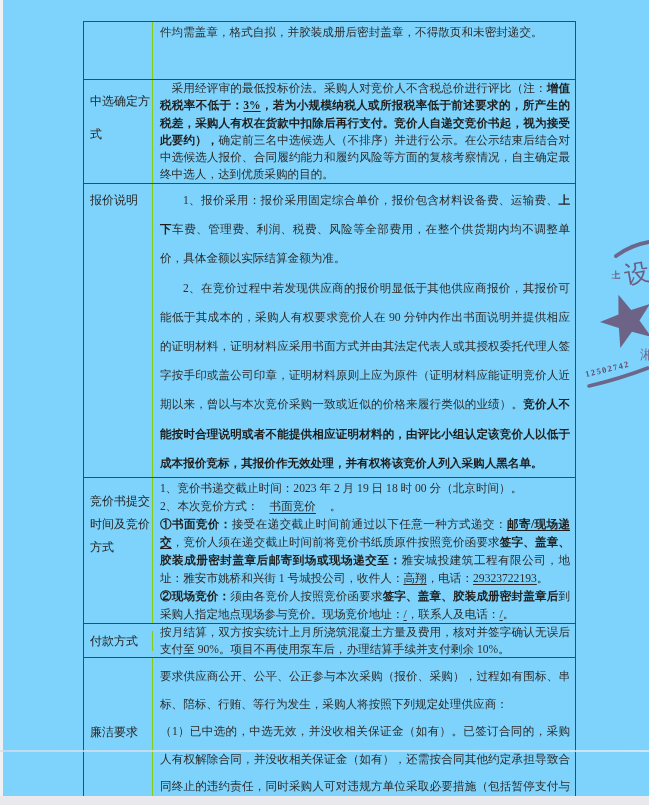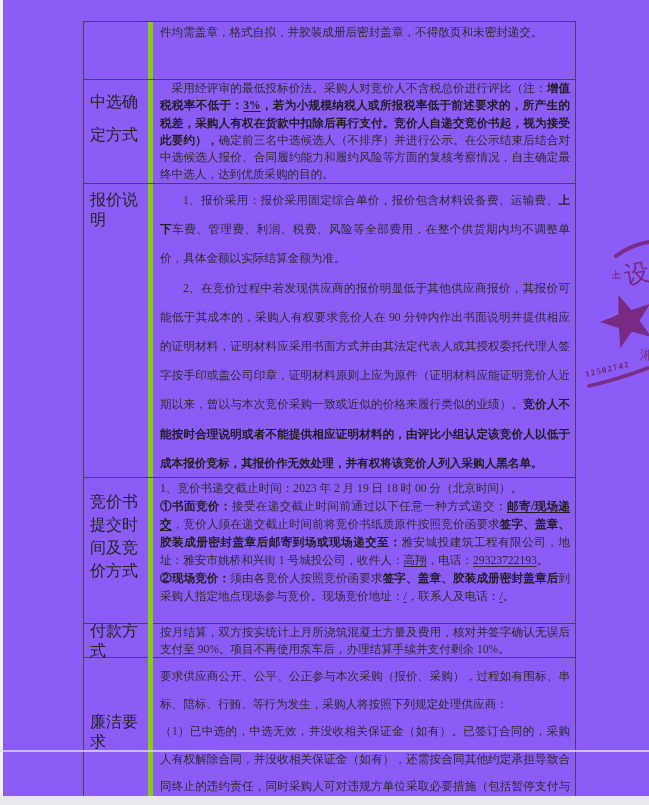--- a/index.html
+++ b/index.html
@@ -1,34 +1,34 @@
 <!DOCTYPE html>
 <html><head>
 <meta charset="utf-8">
 <style>
   html,body{margin:0;padding:0;background:#ffffff;}
   .page{
     position:relative;width:649px;height:805px;overflow:hidden;
-    background:#8b5cf6;
+    background:#7dd3fc;
     font-family:"Liberation Serif","DejaVu Serif",serif;
     color:#2d2d2d;
     text-decoration:underline;
   }
   
   .doc-table{
     position:absolute;left:83px;top:21px;width:493px;
     border:1px solid #474747;border-bottom:none;box-sizing:border-box;
     background:transparent;
   }
   .trow{display:flex;border-bottom:1px solid #474747;box-sizing:border-box;}
   .row-5{border-bottom:none;}
   .hcell{
-    flex:0 0 69px;width:69px;border-right:5px solid #84cc16;
+    flex:0 0 69px;width:69px;border-right:1px solid #84cc16;
     box-sizing:border-box;padding:0 0 0 6px;
-    font-size:16px;line-height:20px;color:#262626;
+    font-size:12px;line-height:20px;color:#262626;
   }
   .ccell{flex:1;box-sizing:border-box;padding:0 5px 0 7px;font-size:11.6px;overflow:hidden;}
   .ccell p{margin:0;text-align:justify;}
   .in1{text-indent:11.6px;}
   .in2{text-indent:23px;}
   .bd{font-weight:bold;color:#1f1f1f;}
   .ul{text-decoration:underline;text-decoration-thickness:1px;text-underline-offset:2px;}
   .blank{padding:0 11px;text-decoration:underline;text-underline-offset:3px;}
 
   
@@ -86,20 +86,21 @@
         <div class="hcell">报价说明</div>
         <div class="ccell">
           <p class="in2"><span>1、报价采用：报价采用固定综合单价，报价包含材料设备费、运输费、</span><span class="bd">上下</span><span>车费、管理费、利润、税费、风险等全部费用，在整个供货期内均不调整单价，具体金额以实际结算金额为准。</span></p>
           <p class="in2"><span>2、在竞价过程中若发现供应商的报价明显低于其他供应商报价，其报价可能低于其成本的，采购人有权要求竞价人在 90 分钟内作出书面说明并提供相应的证明材料，证明材料应采用书面方式并由其法定代表人或其授权委托代理人签字按手印或盖公司印章，证明材料原则上应为原件（证明材料应能证明竞价人近期以来，曾以与本次竞价采购一致或近似的价格来履行类似的业绩）。</span><span class="bd">竞价人不能按时合理说明或者不能提供相应证明材料的，由评比小组认定该竞价人以低于成本报价竞标，其报价作无效处理，并有权将该竞价人列入采购人黑名单。</span></p>
         </div>
       </div>
       <div class="trow row-3">
         <div class="hcell">竞价书提交时间及竞价方式</div>
         <div class="ccell">
           <p><span>1、竞价书递交截止时间：2023 年 2 月 19 日 18 时 00 分（北京时间）。</span></p>
+          <p><span>2、本次竞价方式：</span><span class="ul blank">书面竞价</span><span> 。</span></p>
           <p><span class="bd">①书面竞价：</span><span>接受在递交截止时间前通过以下任意一种方式递交：</span><span class="bd ul">邮寄/现场递交</span><span>，竞价人须在递交截止时间前将竞价书纸质原件按照竞价函要求</span><span class="bd">签字、盖章、胶装成册密封盖章后邮寄到场或现场递交至：</span><span>雅安城投建筑工程有限公司，地址：雅安市姚桥和兴街 1 号城投公司，收件人：</span><span class="ul">高翔</span><span>，电话：</span><span class="ul">29323722193</span><span>。</span></p>
           <p><span class="bd">②现场竞价：</span><span>须由各竞价人按照竞价函要求</span><span class="bd">签字、盖章、胶装成册密封盖章后</span><span>到采购人指定地点现场参与竞价。现场竞价地址：</span><span class="ul">/</span><span>，联系人及电话：</span><span class="ul">/</span><span>。</span></p>
         </div>
       </div>
       <div class="trow row-4">
         <div class="hcell">付款方式</div>
         <div class="ccell">
           <p><span>按月结算，双方按实统计上月所浇筑混凝土方量及费用，核对并签字确认无误后支付至 90%。项目不再使用泵车后，办理结算手续并支付剩余 10%。</span></p>
         </div>
       </div>

